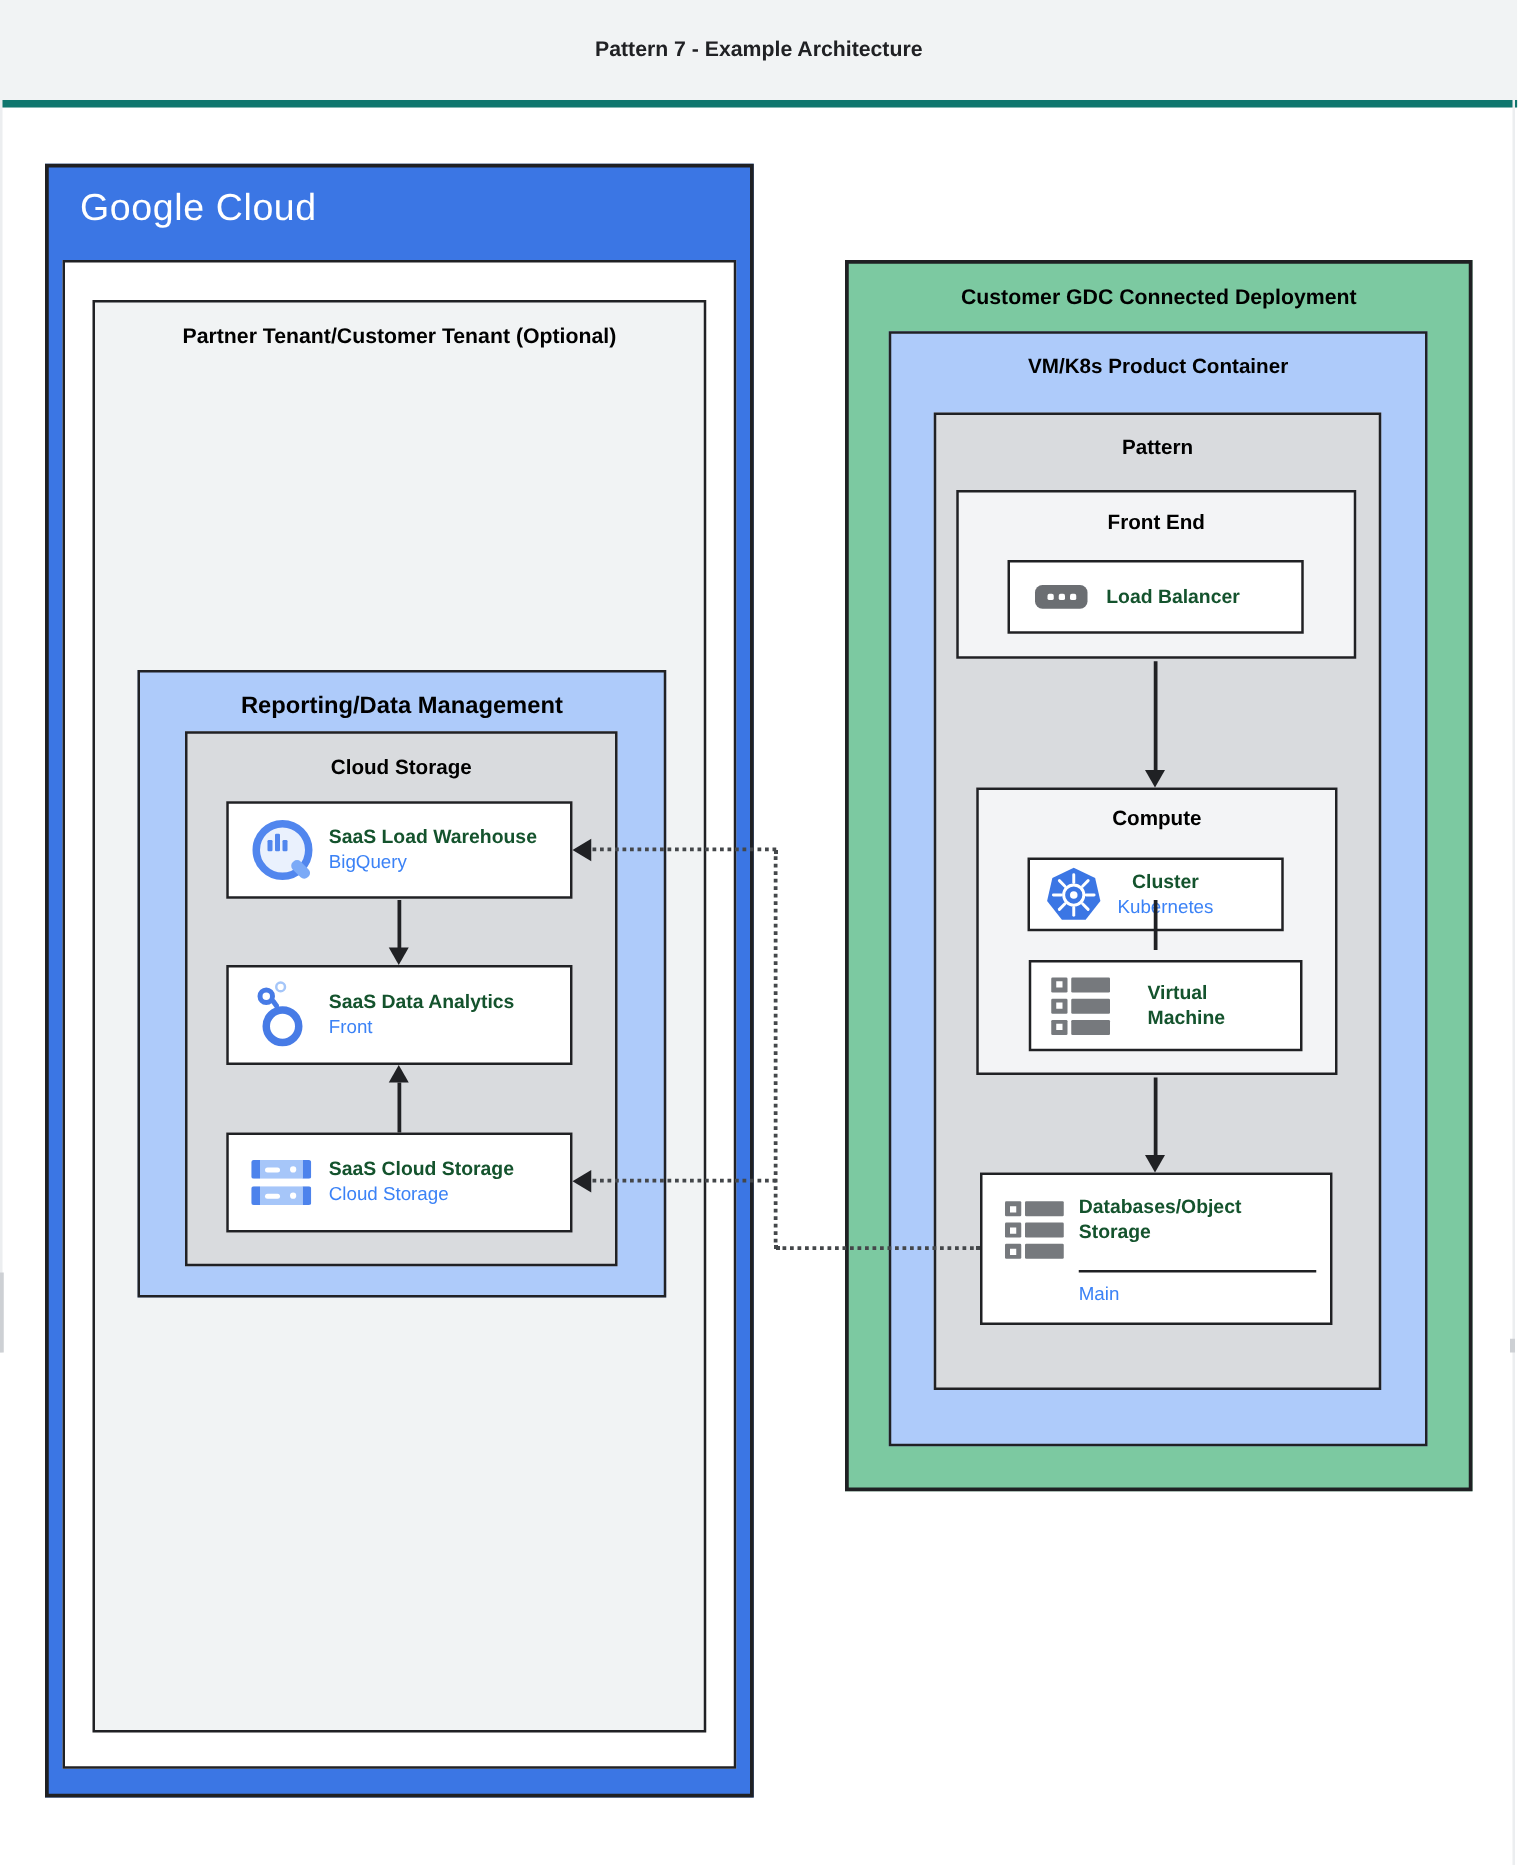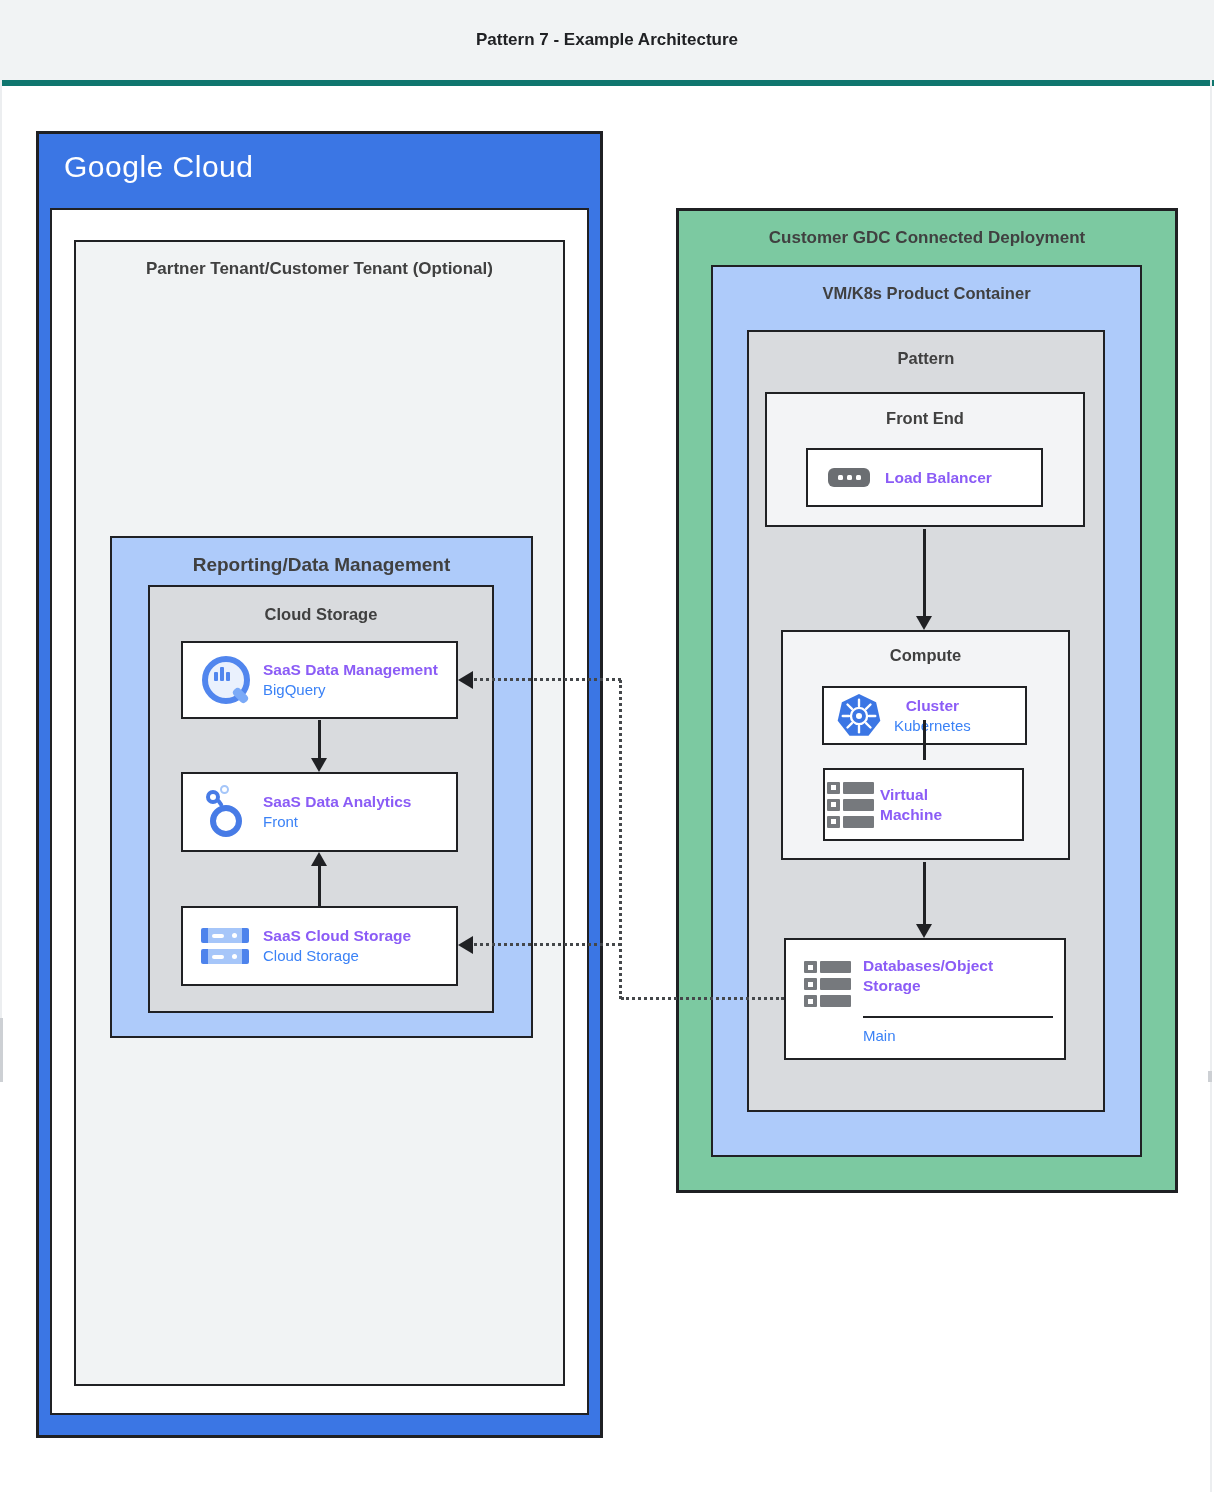--- a/index.html
+++ b/index.html
@@ -9,27 +9,27 @@
   }
   .abs{position:absolute;}
   .box{position:absolute;box-sizing:border-box;border:2px solid #202124;}
   .box3{position:absolute;box-sizing:border-box;border:3px solid #1f2023;}
 
   
   #topbar{left:0;top:0;width:1214px;height:80px;background:#F1F3F4;border-bottom:6px solid #0f766e;}
   #topbar .t{line-height:80px;font-size:17px;font-weight:700;color:#202124;text-align:center;}
 
   
-  .sec-label{position:absolute;left:0;right:0;font-weight:700;color:#404040;text-align:center;}
+  .sec-label{position:absolute;left:0;right:0;font-weight:700;color:#000000;text-align:center;}
 
   
   .card{position:absolute;box-sizing:border-box;border:2px solid #202124;background:#ffffff;
         display:flex;align-items:center;}
   .card .txt{line-height:20px;font-size:15.5px;}
-  .card .txt .t1{font-weight:700;color:#8b5cf6;}
+  .card .txt .t1{font-weight:700;color:#14532d;}
   .card .txt .t2{font-weight:400;color:#3b82f6;font-size:15px;}
 
   
   #gc-logo{left:64px;top:150px;color:#ffffff;font-size:30px;letter-spacing:.5px;font-weight:400;}
 
   
   .vline{position:absolute;width:3px;background:#202124;}
   .arr-down{position:absolute;width:0;height:0;border-left:8px solid transparent;
             border-right:8px solid transparent;border-top:14px solid #202124;}
   .arr-up{position:absolute;width:0;height:0;border-left:8px solid transparent;
@@ -115,21 +115,21 @@
     <div class="bq">
       <div class="ring"></div>
       <div class="bars">
           <i class="b1"></i>
           <i class="b2"></i>
           <i class="b3"></i>
         </div>
       <div class="handle"></div>
     </div>
     <div class="txt">
-      <div class="t1">SaaS Data Management</div>
+      <div class="t1">SaaS Load Warehouse</div>
       <div class="t2">BigQuery</div>
     </div>
   </div>
 
   <div class="card" style="left:181px;top:772px;width:277px;height:80px;padding-left:18px;gap:12px;">
     <div class="lk">
       <div class="big"></div>
         <div class="mid"></div>
         <div class="tick"></div>
         <div class="tiny"></div>
@@ -211,21 +211,21 @@
         <line x1="20" y1="6" x2="20" y2="11.6" transform="rotate(270 20 20.5)"></line>
         <line x1="20" y1="6" x2="20" y2="11.6" transform="rotate(315 20 20.5)"></line>
       </g>
     </svg>
     <div class="txt">
       <div class="t1">Cluster</div>
       <div class="t2">Kubernetes</div>
     </div>
   </div>
 
-  <div class="card" style="left:823px;top:768px;width:201px;height:73px;padding-left:2px;gap:6px;">
+  <div class="card" style="left:823px;top:768px;width:219px;height:73px;padding-left:16px;gap:30px;">
     <div class="srv">
       <div class="row">
           <div class="sq">
             <i></i>
           </div>
           <div class="bar"></div>
         </div>
       <div class="row">
           <div class="sq">
             <i></i>

